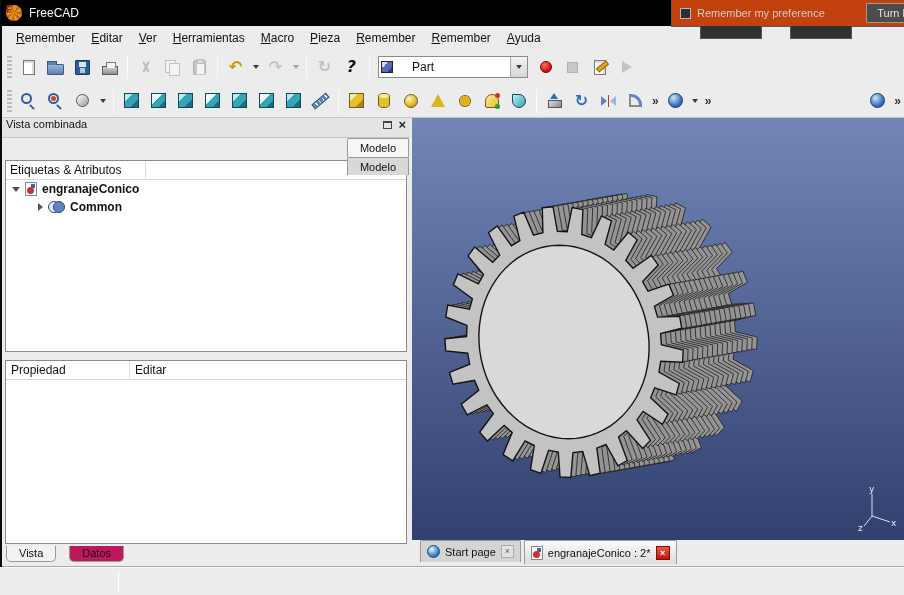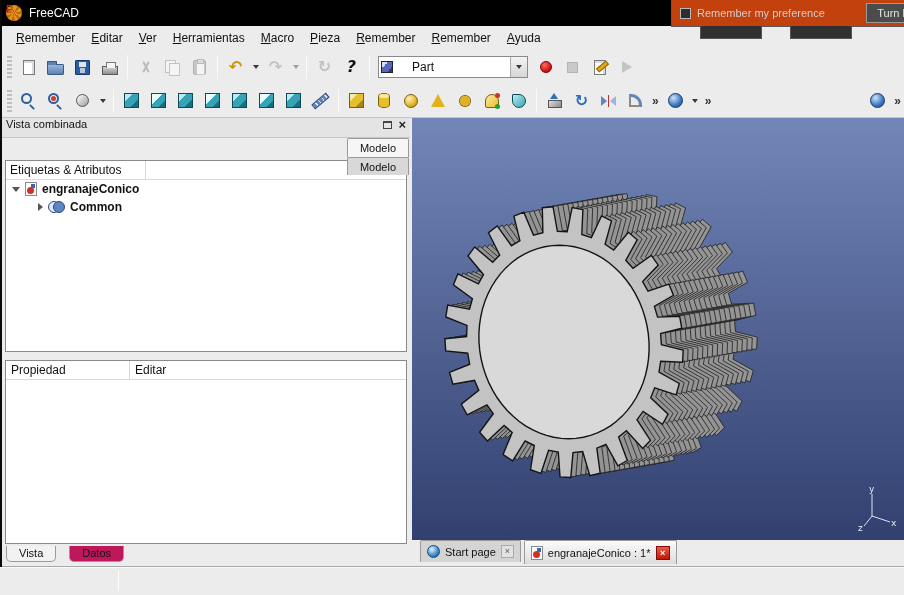--- a/index.html
+++ b/index.html
@@ -411,21 +411,21 @@
   </div>
 
   <div id="viewtabs">
     <div class="vtab">
       <i class="ic ic-startpage"></i>
       <span>Start page</span>
       <span class="tab-close">×</span>
     </div>
     <div class="vtab active">
       <i class="ic ic-fcdoc"></i>
-      <span>engranajeConico : 1*</span>
+      <span>engranajeConico : 2*</span>
       <span class="tab-close-red">×</span>
     </div>
   </div>
 
   <div id="statusbar">
     <span class="status-seg"></span>
   </div>
 </div>
 
 </body></html>

